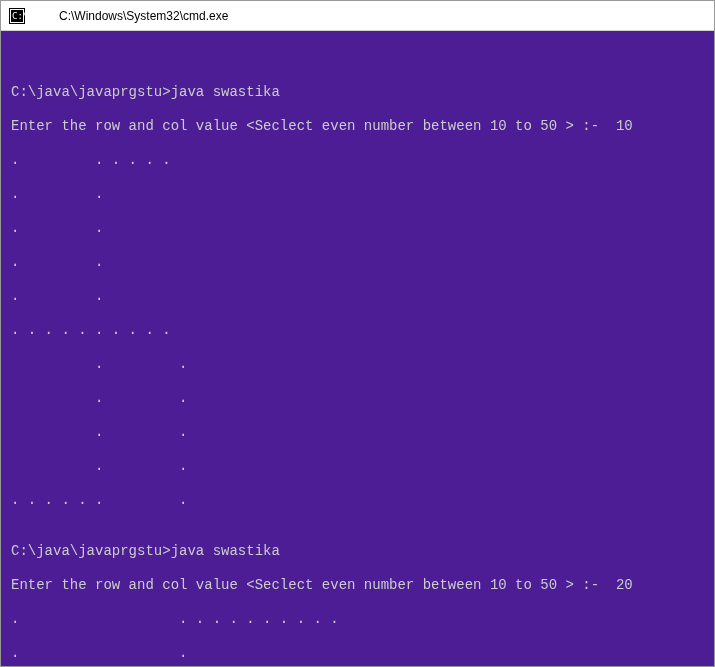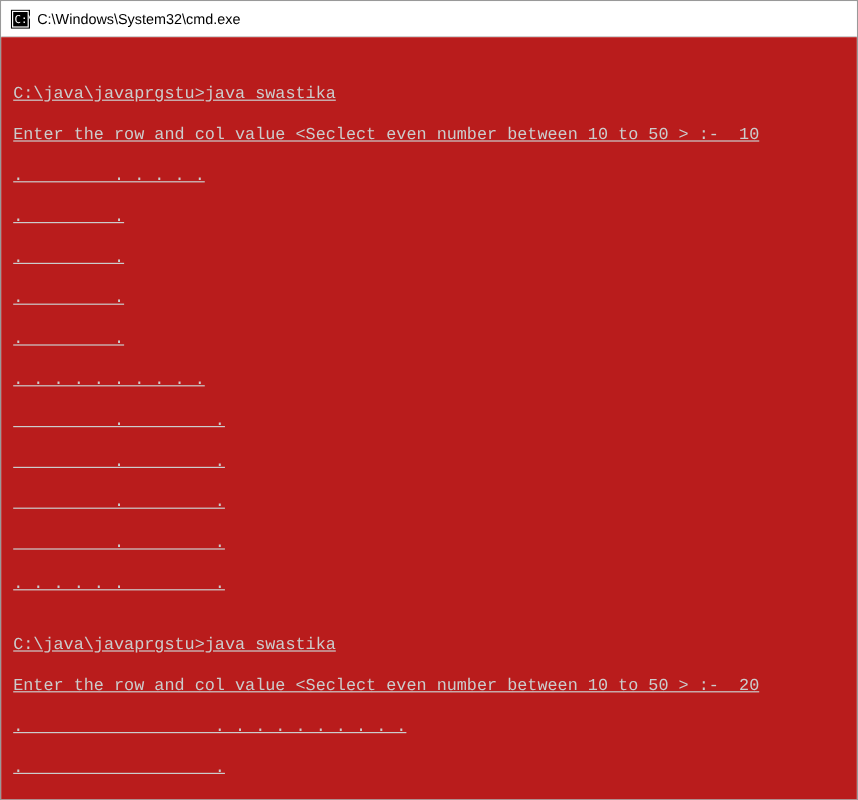--- a/index.html
+++ b/index.html
@@ -36,33 +36,33 @@
     .titlebar-icon {
       width: 16px;
       height: 16px;
       margin-right: 6px;
       display: inline-flex;
       align-items: center;
       justify-content: center;
     }
     .titlebar-title {
       flex: 1;
+      margin-left: 28px;
     }
     .console {
       flex: 1;
-      background: #b91c1c;
+      background: #4c1d95;
       color: #cccccc;
       font-family: Consolas, 'Courier New', monospace;
       font-size: 14px;
       line-height: 17px;
-      padding: 6px 10px;
+      padding: 19px 10px;
       white-space: pre;
       overflow: hidden;
       letter-spacing: 0;
-      text-decoration: underline;
     }
     .console-line {
       white-space: pre;
     }
   </style>
 </head>
 <body>
 
 <div class="window">
   <div class="titlebar">

